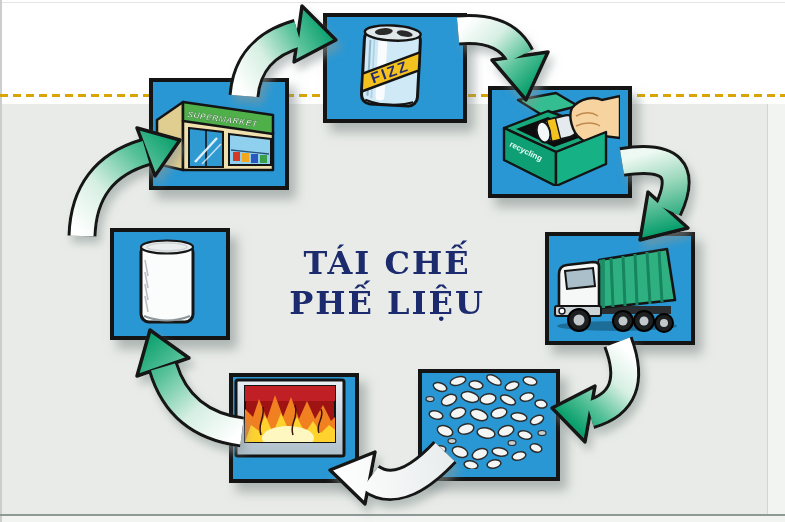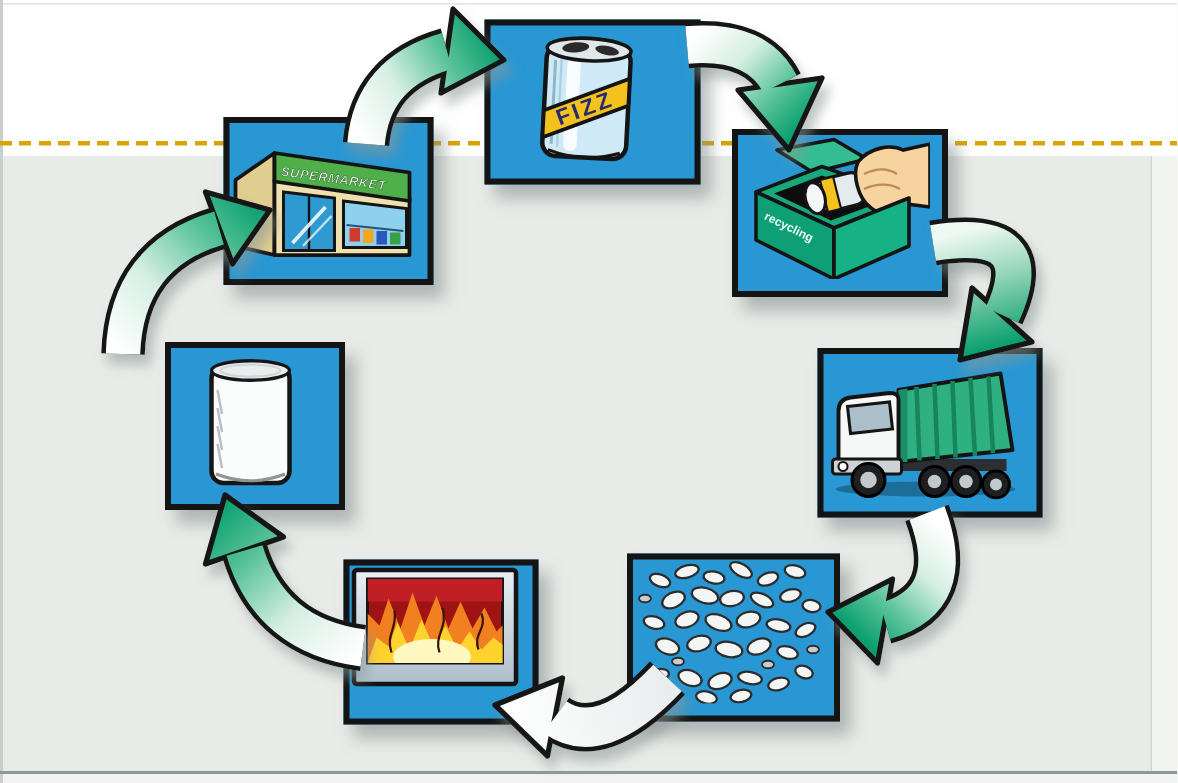--- a/index.html
+++ b/index.html
@@ -282,14 +282,16 @@
     </g>
 
     <g filter="url(#ash)">
       <path d="M 82,236 Q 84,170 146,152" stroke="#141414" stroke-width="29" fill="none"></path>
       <polygon points="155,176 180,140 137,128" fill="url(#g7)" stroke="#141414" stroke-width="3.5" stroke-linejoin="round"></polygon>
       <path d="M 82,236 Q 84,170 146,152" stroke="url(#g7)" stroke-width="23" fill="none"></path>
     </g>
   </svg>
 
   <div class="center-title">
+    <div>TÁI CHẾ</div>
+    <div>PHẾ LIỆU</div>
   </div>
 </div>
 
 </body></html>

